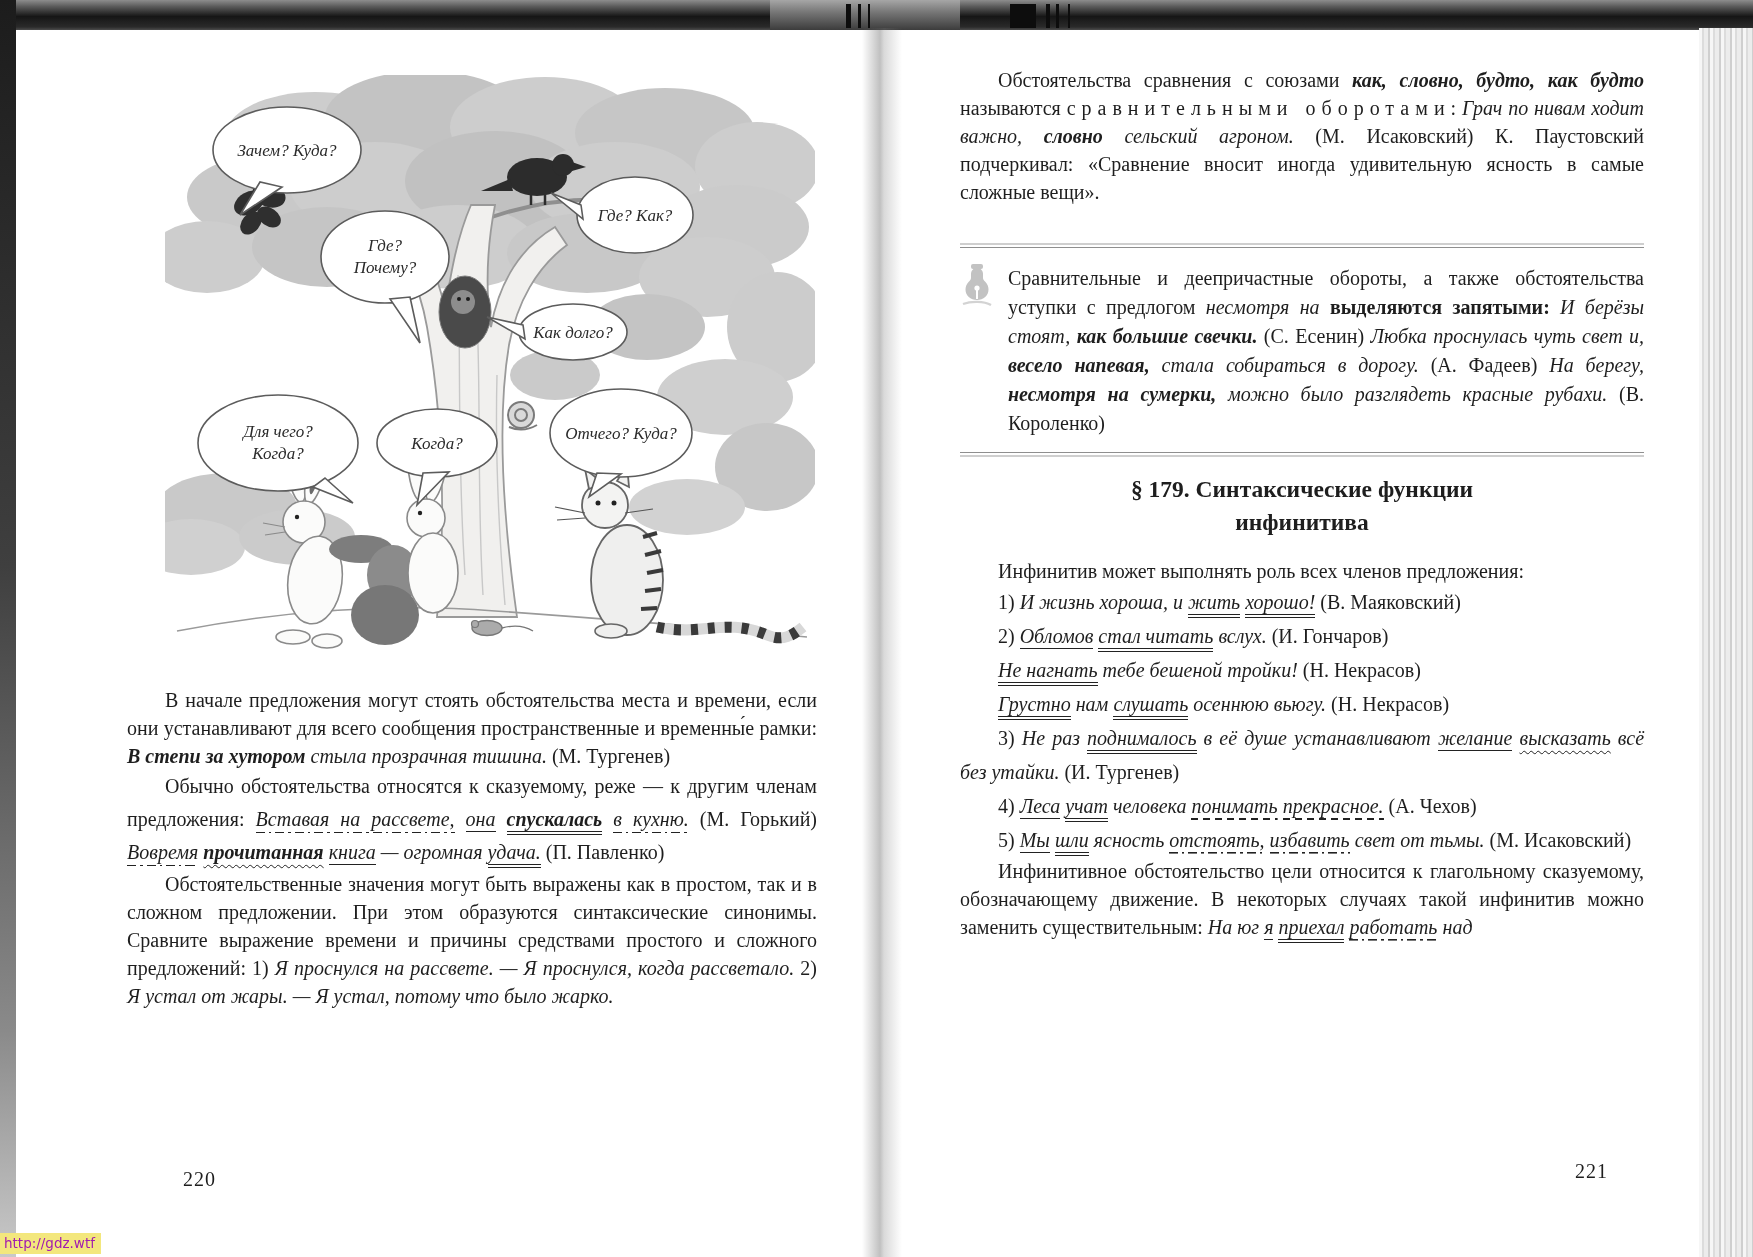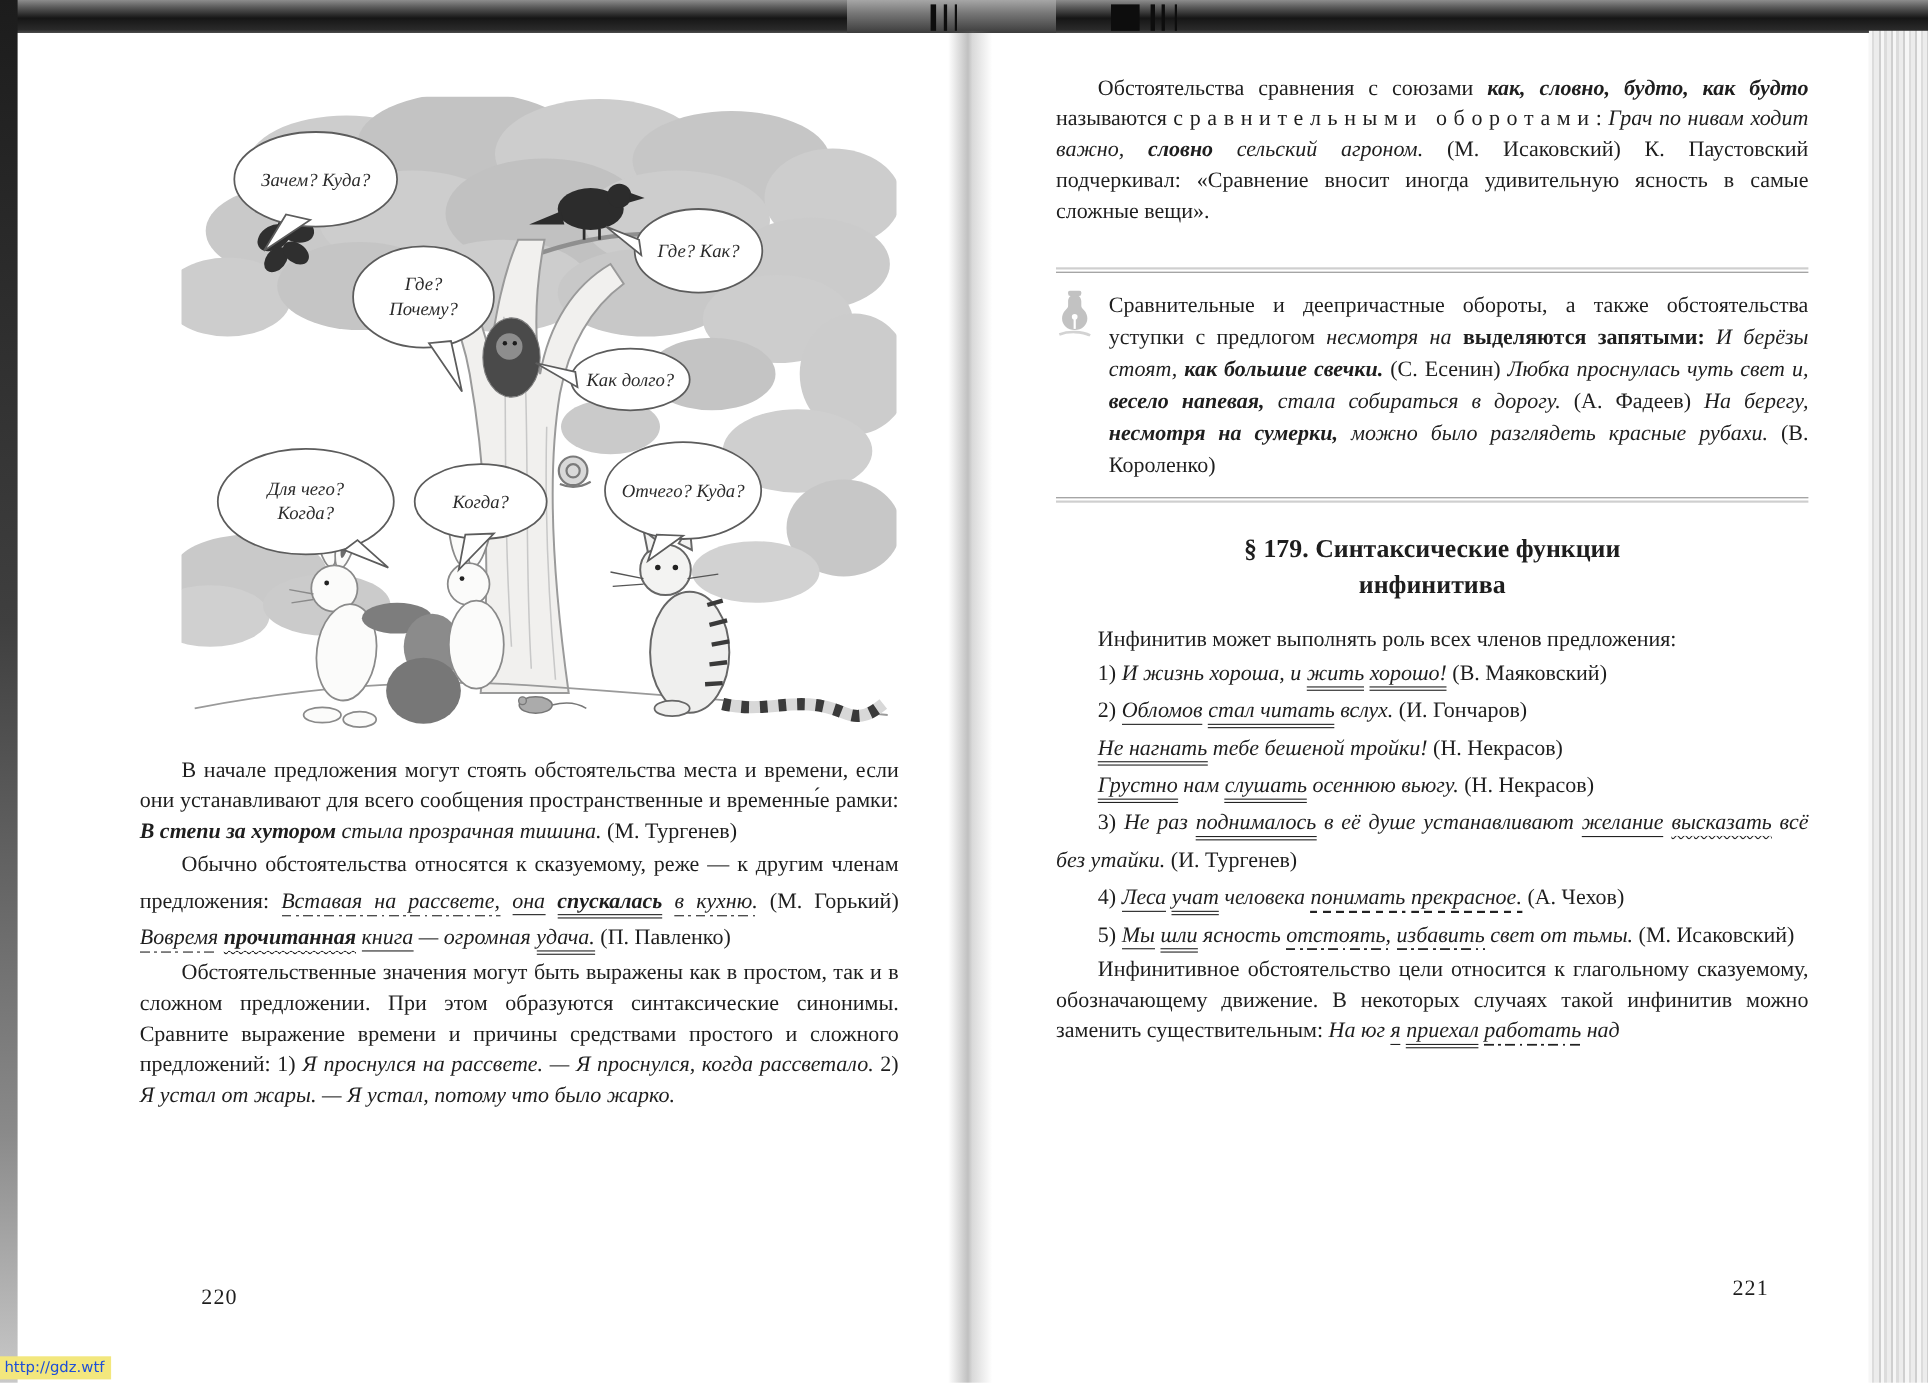--- a/index.html
+++ b/index.html
@@ -41,30 +41,30 @@
   .ul-udd{background:repeating-linear-gradient(90deg,#222 0 9px,transparent 9px 13px,#222 13px 15.5px,transparent 15.5px 19.5px) bottom/100% 1.6px no-repeat;padding-bottom:3px;}
   .ul-uw{text-decoration:underline;text-decoration-style:wavy;text-decoration-thickness:1px;text-underline-offset:5px;text-decoration-color:#222;}
   
   .rule-box{position:relative;margin-top:41px;padding:16px 0 14px 48px;
     border-top:1px solid #8f8f8f;border-bottom:1px solid #8f8f8f;}
   .rule-box::before{content:"";position:absolute;left:0;right:0;top:-5px;border-top:2px solid #cfcfcf;}
   .rule-box::after{content:"";position:absolute;left:0;right:0;bottom:-5px;border-bottom:2px solid #cfcfcf;}
   .rule-text{text-align:justify;line-height:1.45;}
   .pen-icon{position:absolute;left:2px;top:16px;}
   
-  .heading{margin:30px 0 18px 0;text-align:center;font-size:23.5px;font-weight:bold;line-height:1.4;font-style:normal;}
+  .heading{margin:20px 0 18px 0;text-align:center;font-size:23.5px;font-weight:bold;line-height:1.4;font-style:normal;}
   
   .pagenum{position:absolute;font-size:20px;letter-spacing:1px;}
   .pn-left{left:183px;top:1168px;}
   .pn-right{left:1575px;top:1160px;}
   
-  .illustration{position:absolute;left:165px;top:88px;width:650px;height:580px;}
+  .illustration{position:absolute;left:165px;top:75px;width:650px;height:580px;}
   .bubble-text{font-style:italic;font-size:17px;fill:#2b2b2b;font-family:"Liberation Serif","DejaVu Serif",serif;}
   
-  .watermark{position:absolute;left:0;top:1233px;background:#f3e77d;color:#1d4ed8;
+  .watermark{position:absolute;left:0;top:1233px;background:#f3e77d;color:#a21caf;
     font-family:"DejaVu Sans","Liberation Sans",sans-serif;font-size:13.5px;padding:2px 6px 3px 4px;text-align:center;}
 </style>
 </head>
 <body>
 
 <div class="top-bar">
   <div class="top-soft"></div>
   <div class="tick t1"></div>
   <div class="tick t2"></div>
   <div class="tick t3"></div>

